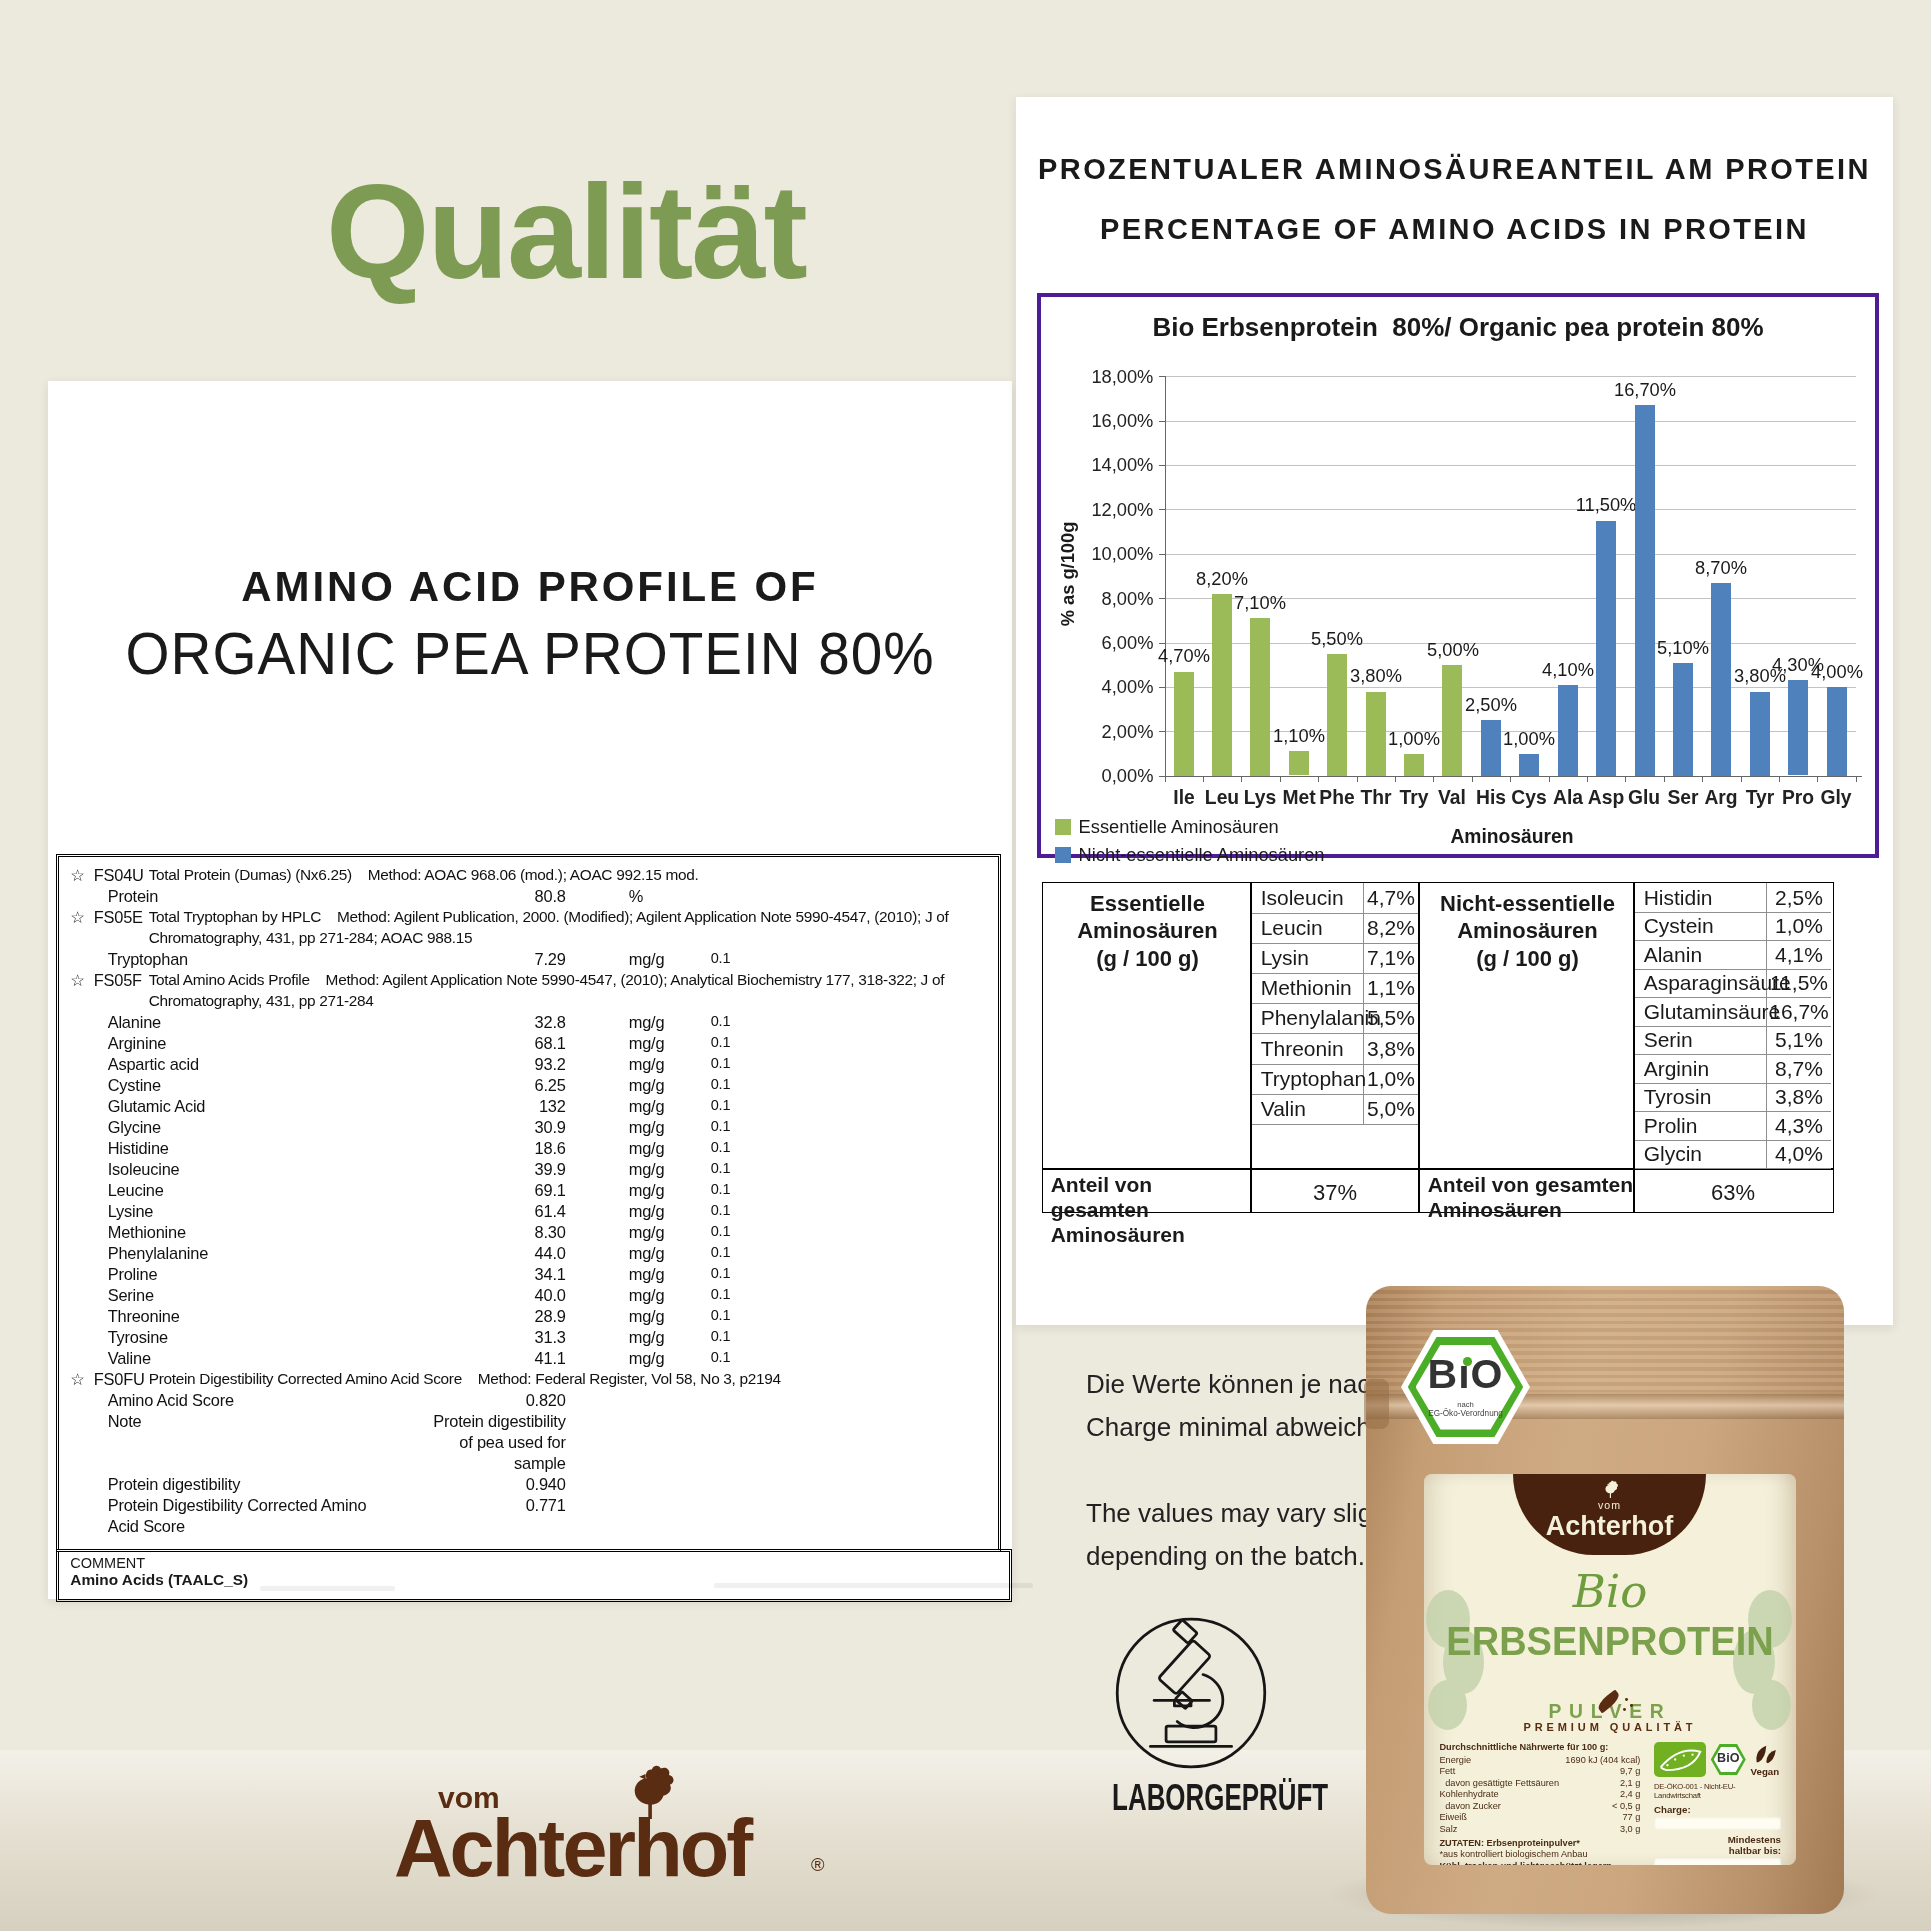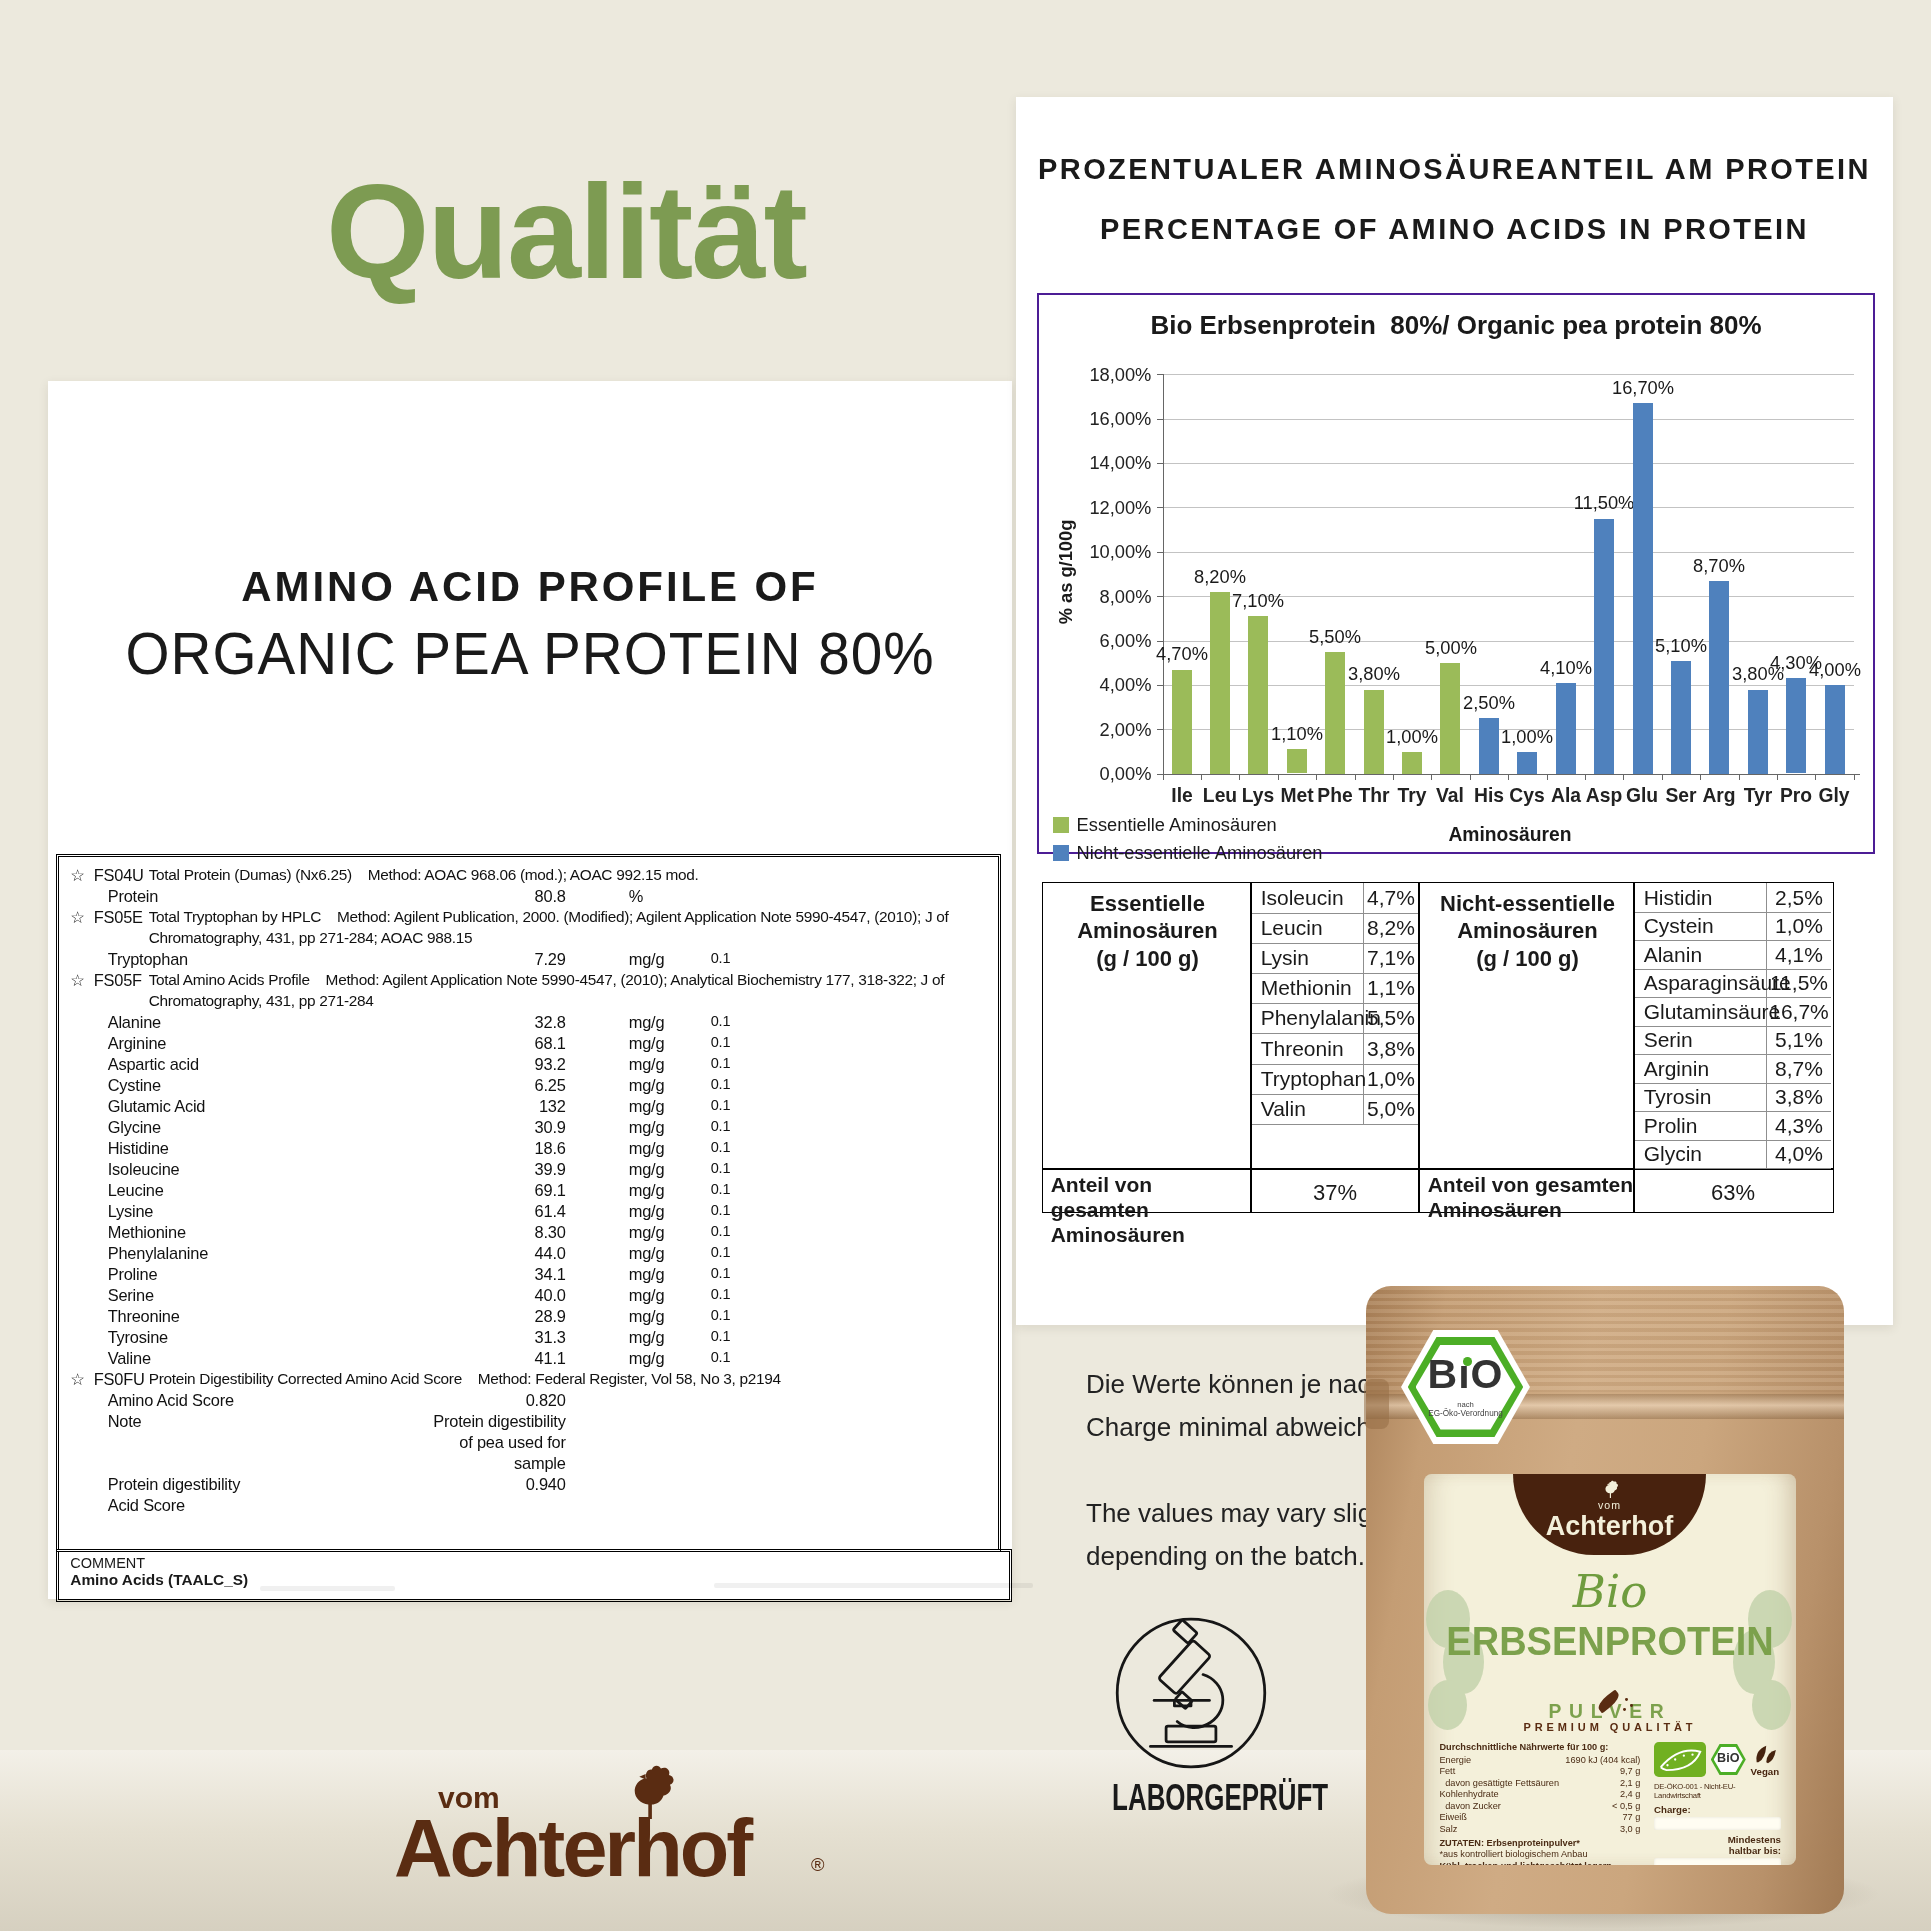--- a/index.html
+++ b/index.html
@@ -32,21 +32,21 @@
   .rprec{position:absolute;left:652px;top:0;font-size:14.5px;}
   #comment-box{left:9.7px;top:1170px;width:939px;height:44px;border:1.9px solid #000;outline:1px solid #000;outline-offset:1.9px;padding:2.9px 0 0 11.6px;}
   .cmt1{font-size:14.5px;}
   .cmt2{font-size:15.4px;font-weight:bold;}
   .ghost{background:rgba(0,0,0,.06);height:4.8px;border-radius:1.9px;}
 
   
   .rc-h{left:0;width:877px;text-align:center;font-size:29px;font-weight:bold;letter-spacing:2.4px;}
 
   
-  #chartbox{left:21px;top:196px;width:834px;height:557px;border:2px solid #4c1d95;background:#fff;}
+  #chartbox{left:21px;top:196px;width:834px;height:557px;border:4px solid #4c1d95;background:#fff;}
   .ch-title{position:absolute;left:0;top:15.4px;width:834px;text-align:center;font-size:26px;font-weight:bold;white-space:pre;}
   .gridline{position:absolute;height:1px;background:#c3c3c3;}
   .ylab-txt{position:absolute;width:97px;text-align:right;font-size:18.3px;color:#222;}
   .ytick{position:absolute;width:5.8px;height:1px;background:#666;}
   .xtick{position:absolute;width:1px;height:5.8px;background:#666;}
   .axis-v{position:absolute;width:1px;background:#666;}
   .axis-h{position:absolute;height:1px;background:#666;}
   .bar{position:absolute;}
   .barlab{position:absolute;width:106px;text-align:center;font-size:18.3px;color:#1a1a1a;}
   .xcat{position:absolute;text-align:center;font-size:19.3px;font-weight:600;color:#222;}
@@ -299,20 +299,24 @@
           </div>
           <div class="rrow">
             <div class="rval">of pea used for</div>
           </div>
           <div class="rrow">
             <div class="rval">sample</div>
           </div>
           <div class="rrow">
             <div class="rname">Protein digestibility</div>
             <div class="rval">0.940</div>
+          </div>
+          <div class="rrow">
+            <div class="rname">Protein Digestibility Corrected Amino</div>
+            <div class="rval">0.771</div>
           </div>
           <div class="rrow">
             <div class="rname">Acid Score</div>
           </div>
         </div>
     </div>
 
     <div class="abs" id="comment-box">
       <div class="cmt1">COMMENT</div>
       <div class="cmt2">Amino Acids (TAALC_S)</div>

